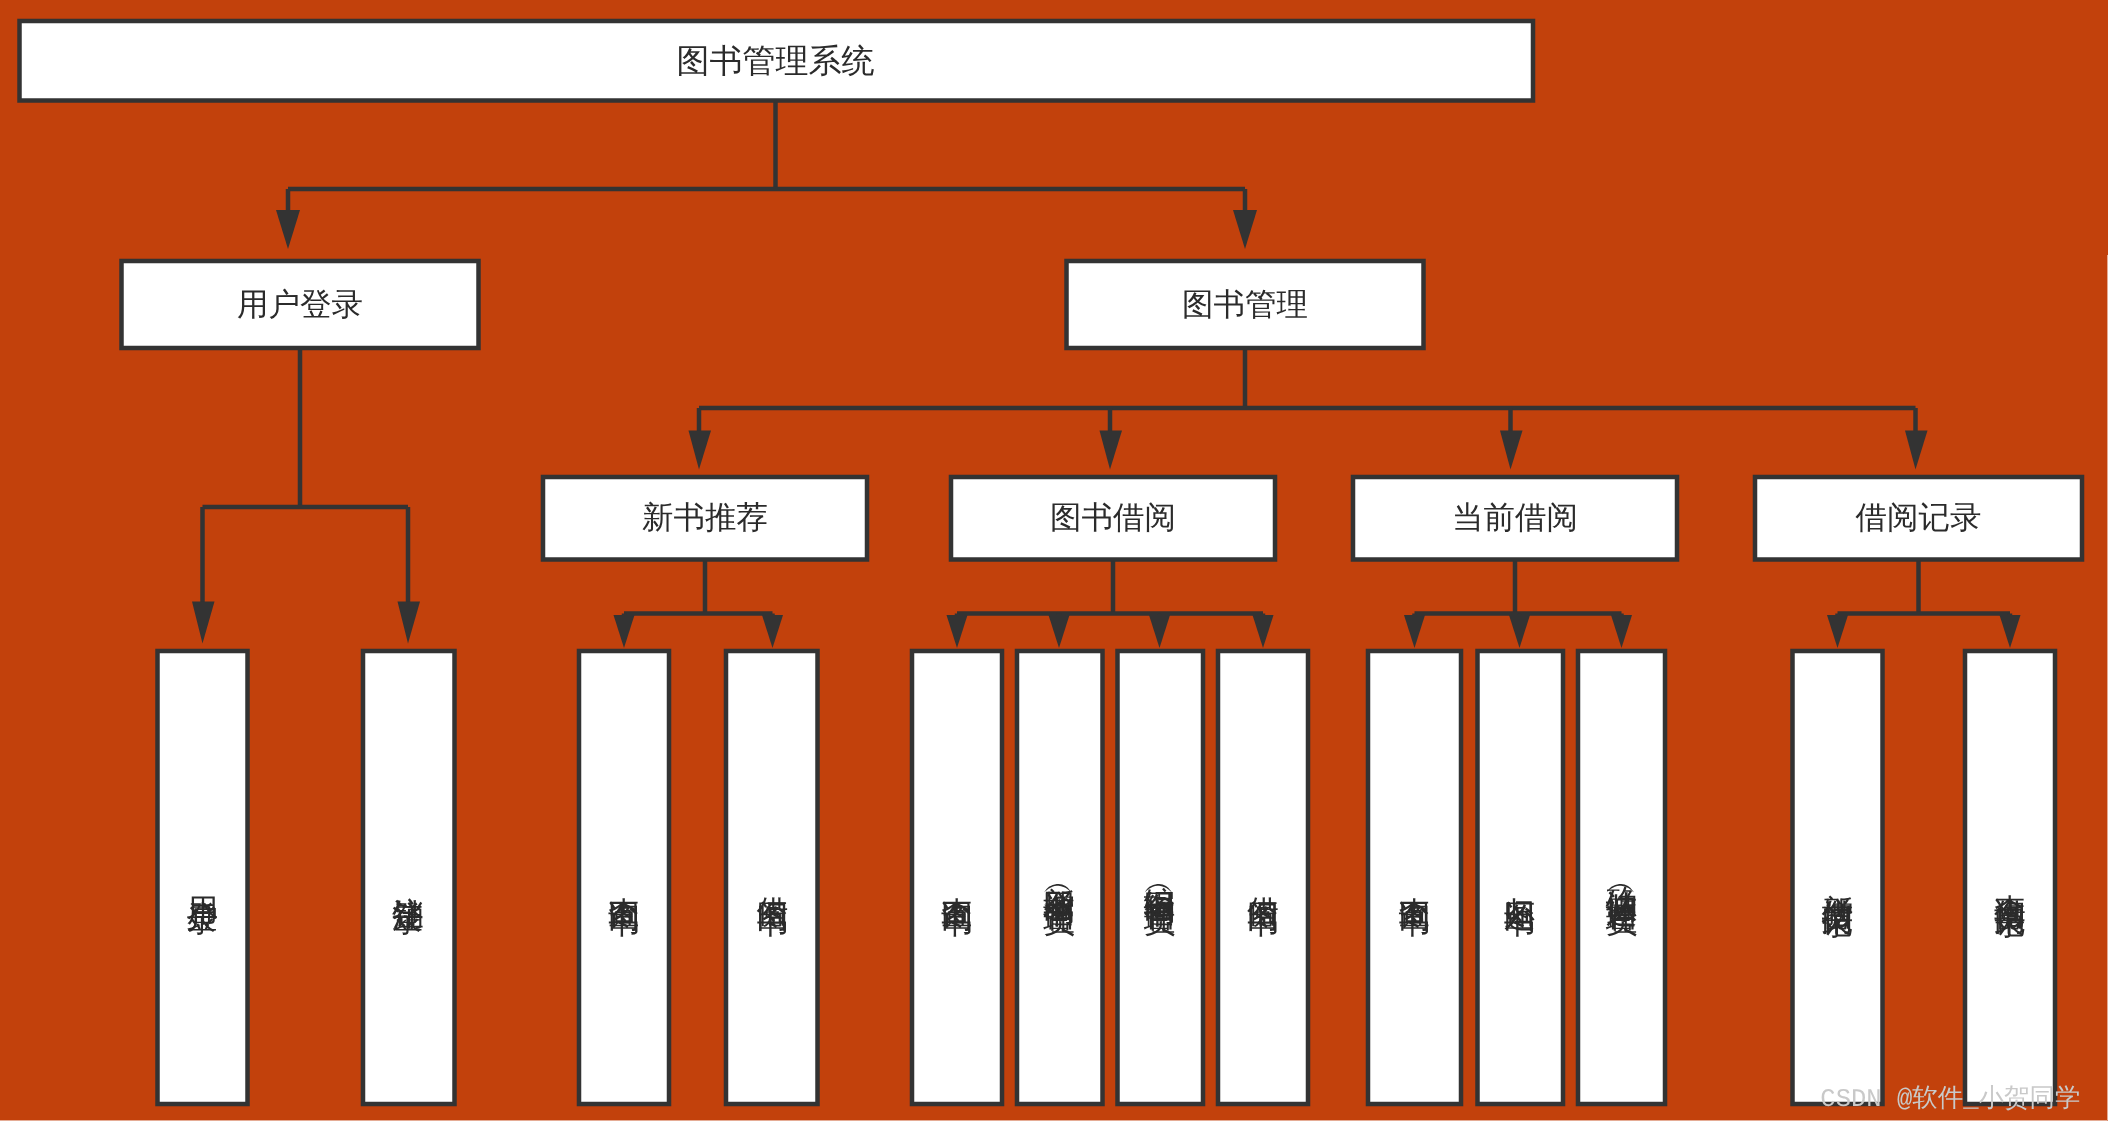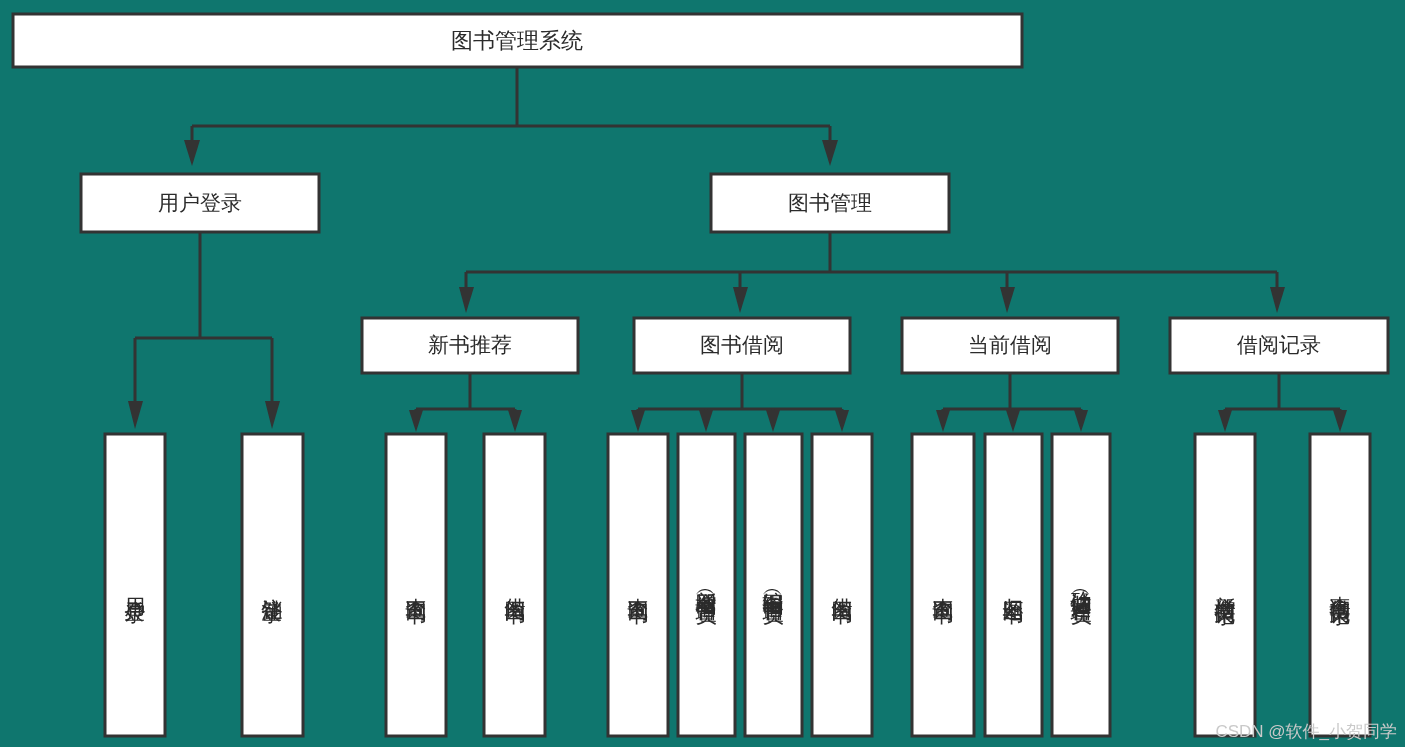--- a/index.html
+++ b/index.html
@@ -7,21 +7,21 @@
     padding: 0;
     background: #ffffff;
   }
   body {
     font-family: "DejaVu Sans", "Liberation Sans", sans-serif;
   }
   #diagram-root {
     position: relative;
     width: 1405px;
     height: 747px;
-    background: #0f766e;
+    background: #c2410c;
     overflow: hidden;
   }
   svg.flowchart {
     position: absolute;
     top: 0;
     left: 0;
     width: 1405px;
     height: 747px;
   }
   .node-rect {
@@ -50,23 +50,23 @@
     stroke: #333333;
     stroke-width: 3;
     fill: none;
   }
   .arrow-head {
     fill: #333333;
     stroke: none;
   }
   .watermark {
     position: absolute;
-    right: 8px;
+    right: 18px;
     bottom: 4px;
-    font-family: Liberation Sans, sans-serif;
+    font-family: Liberation Mono, monospace;
     font-size: 17px;
     color: #c9c9c9;
     white-space: nowrap;
     user-select: none;
     margin-left: 36px;
   }
 </style>
 </head>
 <body>
 

